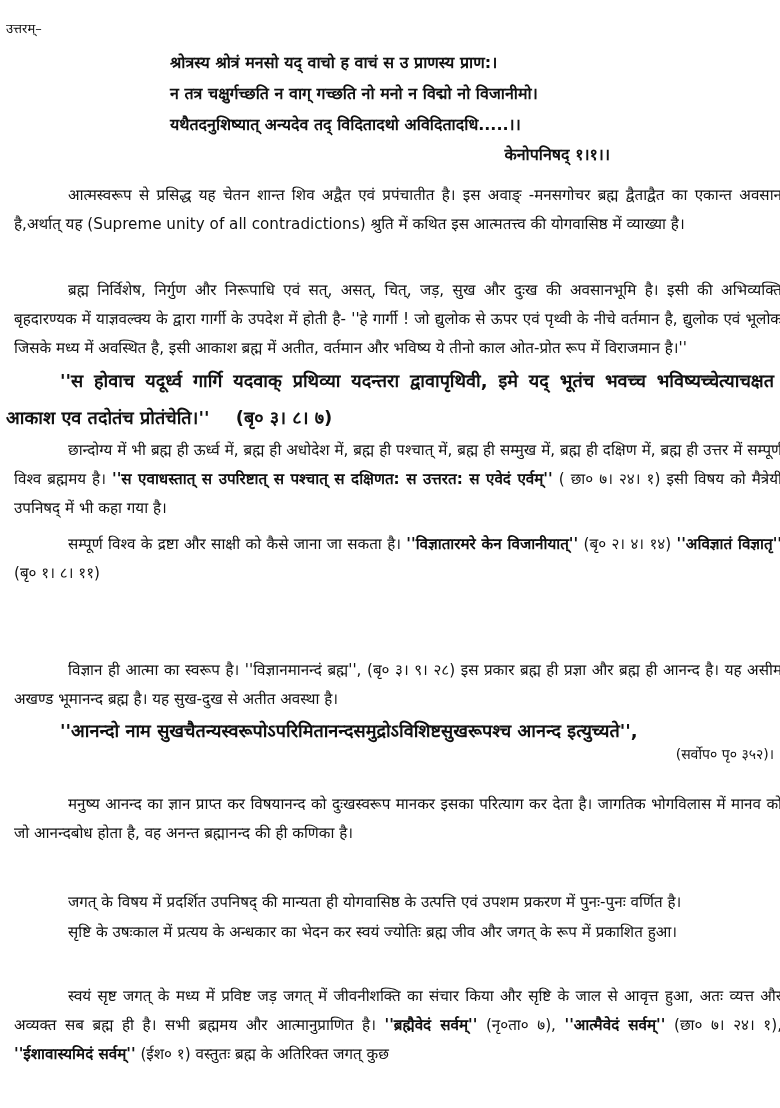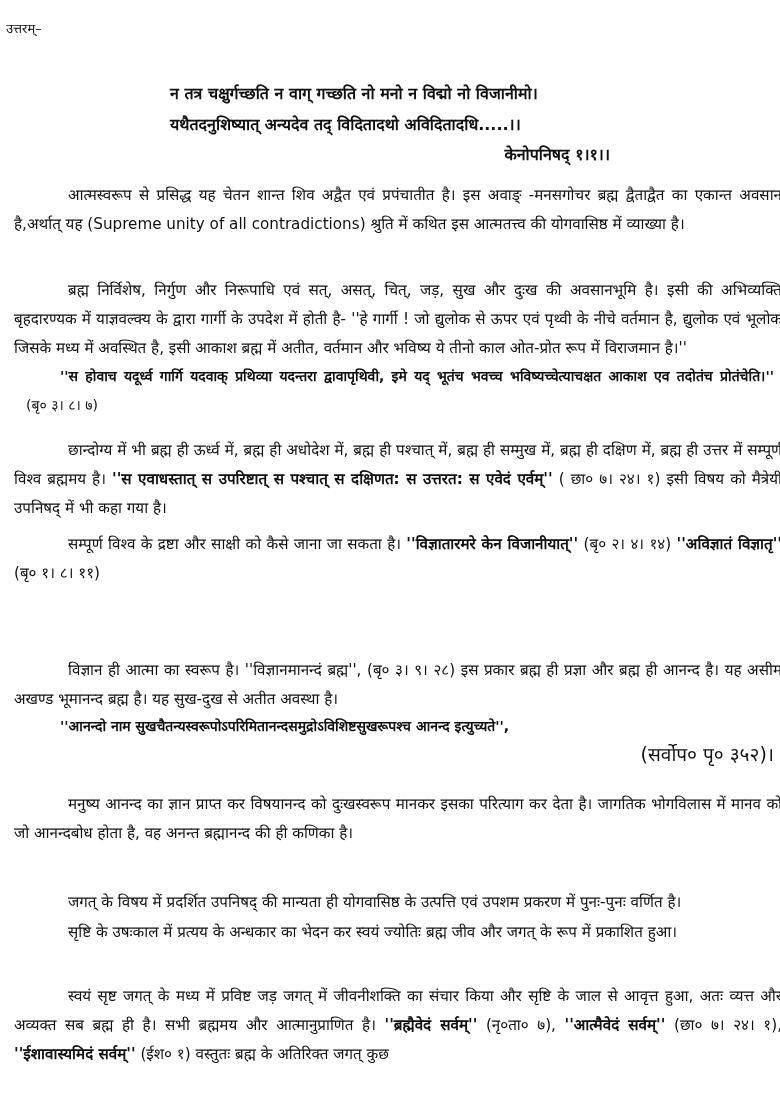--- a/index.html
+++ b/index.html
@@ -11,32 +11,33 @@
   .page { position: absolute; left: 0; top: 0; width: 780px; height: 1108px; }
   .heading { position: absolute; left: 6px; top: 18px; font-size: 13px; line-height: 22px; }
   .verse { position: absolute; left: 170px; width: 450px; font-size: 16px; font-weight: bold; line-height: 22px; white-space: nowrap; }
   .verse-ref { position: absolute; right: 170px; top: 143px; font-size: 16px; font-weight: bold; white-space: nowrap; }
   .para {
     position: absolute; left: 6px; width: 768px; font-size: 15.2px; line-height: 29px;
     text-align: justify; text-indent: 54px; margin: 8px;
   }
   .para b { font-weight: bold; }
   .quote-block {
-    position: absolute; left: 6px; width: 768px; font-size: 14px; line-height: 29px;
-    text-indent: 54px; margin: 0; text-align: justify;
+    position: absolute; left: 6px; width: 768px; font-size: 18px; line-height: 37px;
+    text-indent: 54px; margin: 0; text-align: justify; font-weight: bold;
   }
-  .right-ref { position: absolute; right: 6px; font-size: 19px; line-height: 29px; white-space: nowrap; }
+  .right-ref { position: absolute; right: 6px; font-size: 14px; line-height: 29px; white-space: nowrap; }
 </style>
 </head>
 <body>
 
 <div class="page">
 
   <div class="heading">उत्तरम्–</div>
 
+  <div class="verse" style="top:52px;">श्रोत्रस्य श्रोत्रं मनसो यद् वाचो ह वाचं स उ प्राणस्य प्राण:।</div>
   <div class="verse" style="top:83px;">न तत्र चक्षुर्गच्छति न वाग् गच्छति नो मनो न विद्मो नो विजानीमो।</div>
   <div class="verse" style="top:114px;">यथैतदनुशिष्यात् अन्यदेव तद् विदितादथो अविदितादधि.....।।</div>
   <div class="verse-ref">केनोपनिषद् १।१।।</div>
 
   <p class="para" style="top:173px;">आत्मस्वरूप से प्रसिद्ध यह चेतन शान्त शिव अद्वैत एवं प्रपंचातीत है। इस अवाङ् -मनसगोचर ब्रह्म द्वैताद्वैत का एकान्त अवसान है,अर्थात् यह (Supreme unity of all contradictions) श्रुति में कथित इस आत्मतत्त्व की योगवासिष्ठ में व्याख्या है।</p>
 
   <p class="para" style="top:268px;">ब्रह्म निर्विशेष, निर्गुण और निरूपाधि एवं सत्, असत्, चित्, जड़, सुख और दुःख की अवसानभूमि है। इसी की अभिव्यक्ति बृहदारण्यक में याज्ञवल्क्य के द्वारा गार्गी के उपदेश में होती है- ''हे गार्गी ! जो द्युलोक से ऊपर एवं पृथ्वी के नीचे वर्तमान है, द्युलोक एवं भूलोक जिसके मध्य में अवस्थित है, इसी आकाश ब्रह्म में अतीत, वर्तमान और भविष्य ये तीनो काल ओत-प्रोत रूप में विराजमान है।''</p>
 
   <p class="quote-block" style="top:362px;">
     <b>''स होवाच यदूर्ध्व गार्गि यदवाक् प्रथिव्या यदन्तरा द्वावापृथिवी, इमे यद् भूतंच भवच्च भविष्यच्चेत्याचक्षत आकाश एव तदोतंच प्रोतंचेति।''</b>

